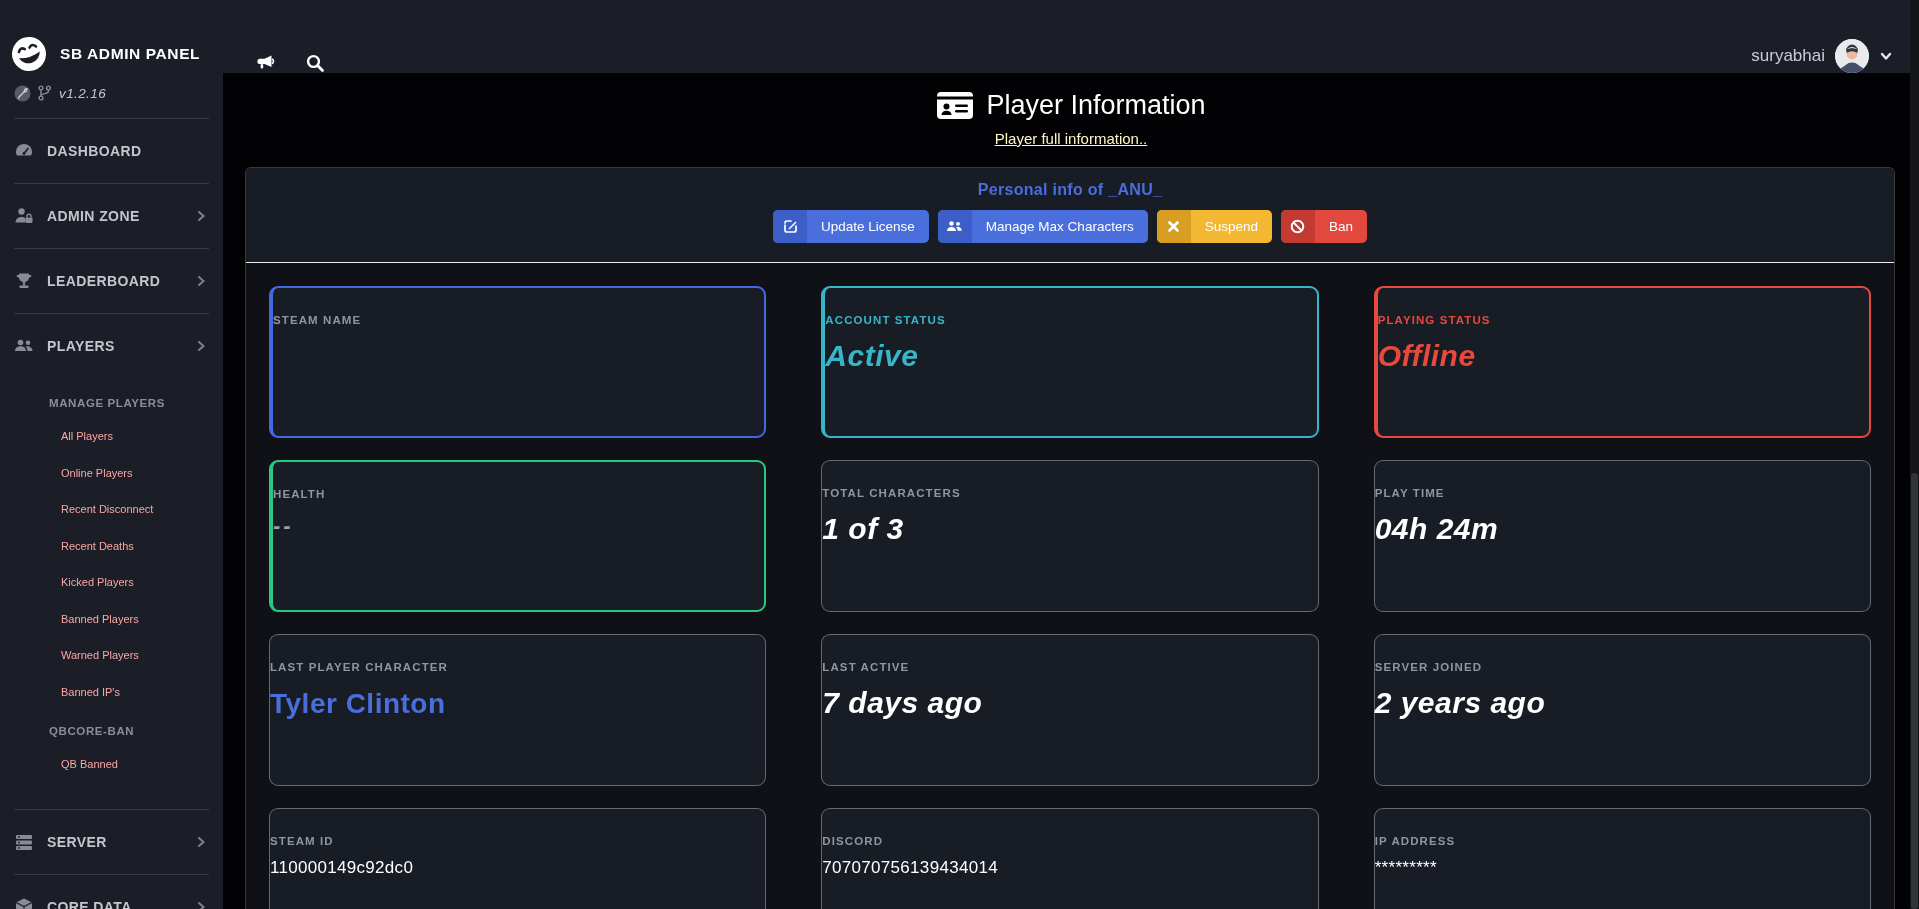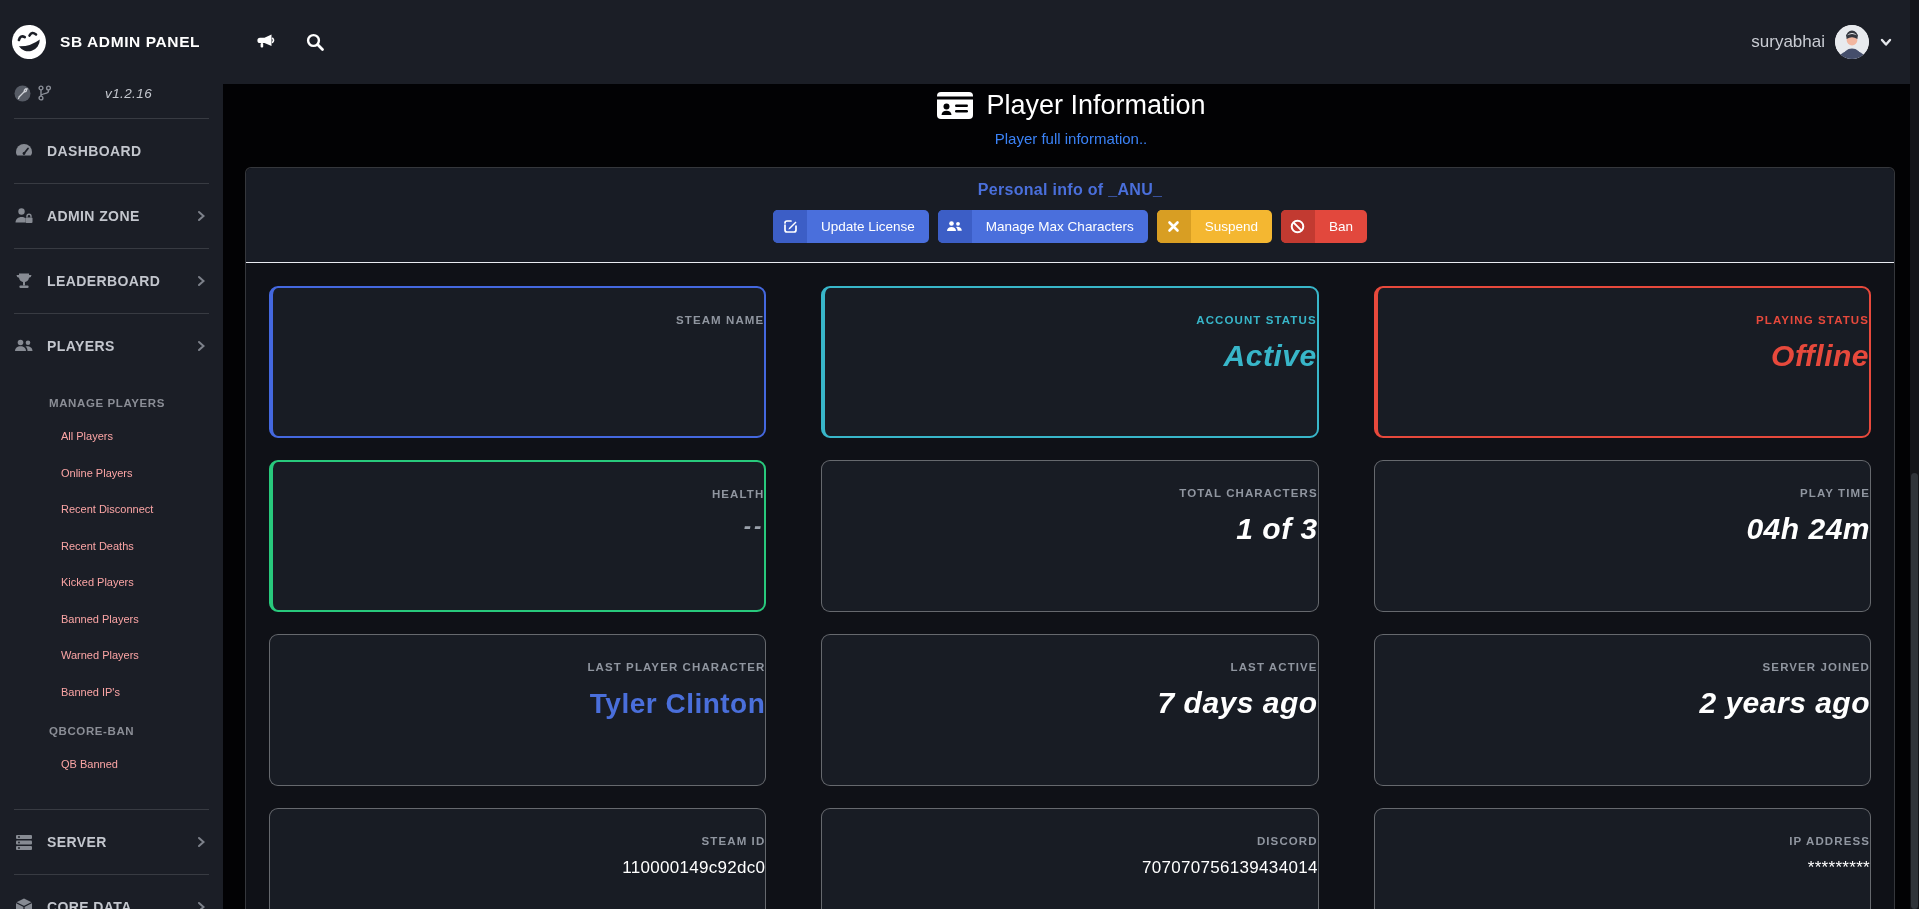--- a/index.html
+++ b/index.html
@@ -1,60 +1,60 @@
 <!DOCTYPE html>
 <html><head>
 <meta charset="utf-8">
 <style>
   * { margin:0; padding:0; box-sizing:border-box; }
   html,body { width:1919px; height:909px; overflow:hidden; background:#000; font-family:"Liberation Sans","DejaVu Sans",sans-serif; }
 
   
-  .topbar { position:absolute; top:0; left:0; width:1919px; height:84px; background:#1b1e26; display:flex; align-items:center; z-index:5; }
+  .topbar { position:absolute; top:0; left:0; width:1919px; height:73px; background:#1b1e26; display:flex; align-items:flex-end; z-index:5; }
   .brand { display:flex; align-items:center; gap:12px; padding-left:10px; width:223px; }
   .logo { width:38px; height:38px; flex:0 0 38px; }
   .brand-name { color:#fff; font-weight:700; font-size:15.5px; letter-spacing:0.6px; }
   .topbar-icons { display:flex; align-items:center; gap:30px; margin-left:32px; }
   .top-icon { width:20px; height:20px; cursor:pointer; }
   .topbar-right { margin-left:auto; display:flex; align-items:center; gap:10px; padding-right:26px; cursor:pointer; }
   .username { color:#c9ccd3; font-size:17px; }
   .avatar { width:34px; height:34px; border-radius:50%; overflow:hidden; background:#e8eaee; }
 
   
   .sidebar { position:absolute; top:68px; left:0; width:223px; bottom:0; background:#1b1e26; overflow:hidden; }
   .divider { border-top:1px solid rgba(255,255,255,0.13); margin:0 14px; }
   .nav-row { display:flex; align-items:center; height:64px; padding:0 14px; color:#c3c6cd; font-size:14px; font-weight:700; letter-spacing:0.4px; cursor:pointer; position:relative; }
   .nav-row .nav-icon { width:20px; height:20px; margin-right:13px; flex:0 0 20px; }
   .nav-row .chev { position:absolute; right:16px; }
-  .version-row { height:50px; font-weight:400; font-style:italic; font-size:13.5px; color:#c3c6cd;gap:46px; }
+  .version-row { height:50px; font-weight:400; font-style:italic; font-size:13.5px; color:#c3c6cd; }
   .version-row .vicons { display:flex; align-items:center; gap:7px; margin-right:8px; }
   .submenu { padding:4px 0 26px 49px; }
   .submenu .sub-header { color:#8b8e96; font-size:11.5px; font-weight:700; letter-spacing:0.6px; line-height:30px; margin-top:6px; }
   .submenu .sub-link { color:#fca5a5; font-size:11px; line-height:36.5px; cursor:pointer; white-space:nowrap;margin-left:12px; }
 
   
   .main { position:absolute; top:68px; left:223px; right:0; bottom:0; background:#020204; overflow:hidden; }
   .page-head { text-align:center; padding-top:22px; }
   .page-title-row { display:flex; align-items:center; justify-content:center; gap:12px; }
   .page-title { color:#fff; font-size:27px; font-weight:500; }
-  .page-subtitle { color:#3b82f6; font-size:15px; margin-top:9px; }
+  .page-subtitle { color:#fef9c3; font-size:15px; margin-top:9px;text-decoration:underline; }
 
   .panel { margin:20px 24px 0 22px; border:1px solid rgba(255,255,255,0.16); border-radius:6px; background:#0f1117; }
   .panel-head { background:#181c25; border-radius:6px 6px 0 0; padding:13px 0 19px 0; text-align:center; border-bottom:1px solid #e9ecf2; }
   .panel-title { color:#4a6fdb; font-size:16px; font-weight:700; letter-spacing:0.3px; }
   .panel-buttons { display:flex; justify-content:center; gap:9px; margin-top:11px; }
   .btn { display:flex; align-items:stretch; height:33px; border:none; border-radius:5px; overflow:hidden; cursor:pointer; color:#fff; font-family:inherit; padding:0; }
   .btn .btn-icon { display:flex; align-items:center; justify-content:center; width:34px; }
   .btn .btn-label { display:flex; align-items:center; padding:0 14px; font-size:13.5px; }
   .btn-blue { background:#4a6fdc; } .btn-blue .btn-icon { background:#3c5ec6; }
   .btn-yellow { background:#f4b731; } .btn-yellow .btn-icon { background:#d89e23; }
   .btn-red { background:#e2483d; } .btn-red .btn-icon { background:#c23a31; }
 
   .grid { display:grid; grid-template-columns:repeat(3,1fr); column-gap:55px; row-gap:22px; padding:23px; }
-  .tile { height:152px; background:#181c24; border:1px solid rgba(255,255,255,0.34); border-radius:9px; text-align:right; padding-top:26px; }
+  .tile { height:152px; background:#181c24; border:1px solid rgba(255,255,255,0.34); border-radius:9px; text-align:left; padding-top:26px; }
   .tile .label { font-size:11.5px; font-weight:700; letter-spacing:1.1px; color:#9096a0; text-transform:uppercase; }
   .tile .value { margin-top:13px; font-size:30px; font-weight:700; font-style:italic; color:#fff; letter-spacing:0.5px; }
   .tile.accent-blue { border-color:#4468df; border-width:2px; border-left-width:4px; }
   .tile.accent-teal { border-color:#38b6c9; border-width:2px; border-left-width:4px; }
   .tile.accent-teal .label, .tile.accent-teal .value { color:#38b6c9; }
   .tile.accent-red { border-color:#e7493c; border-width:2px; border-left-width:4px; }
   .tile.accent-red .label, .tile.accent-red .value { color:#e7493c; }
   .tile.accent-green { border-color:#28c97c; border-width:2px; border-left-width:4px; }
   .tile.accent-green .value { color:#9aa1ab; font-size:22px; letter-spacing:3px; }
   .tile.name-value .value { color:#4a6fdb; font-style:normal; font-size:28px; margin-top:15px; }

